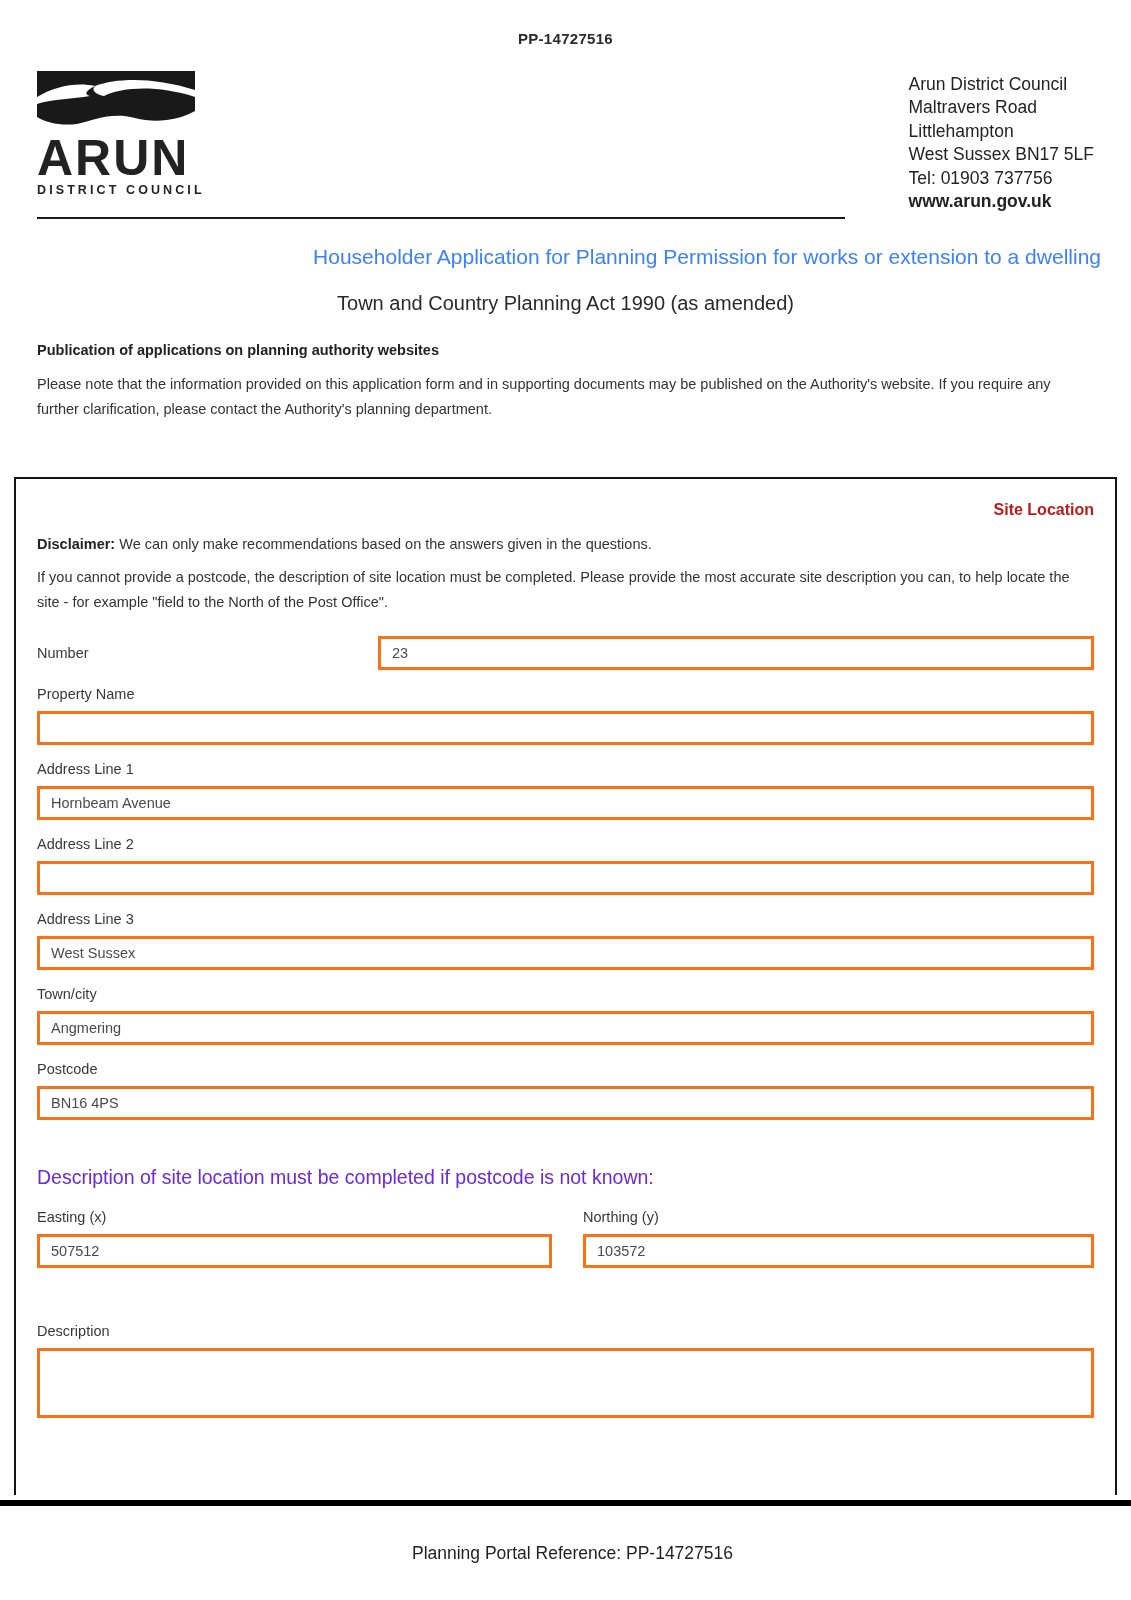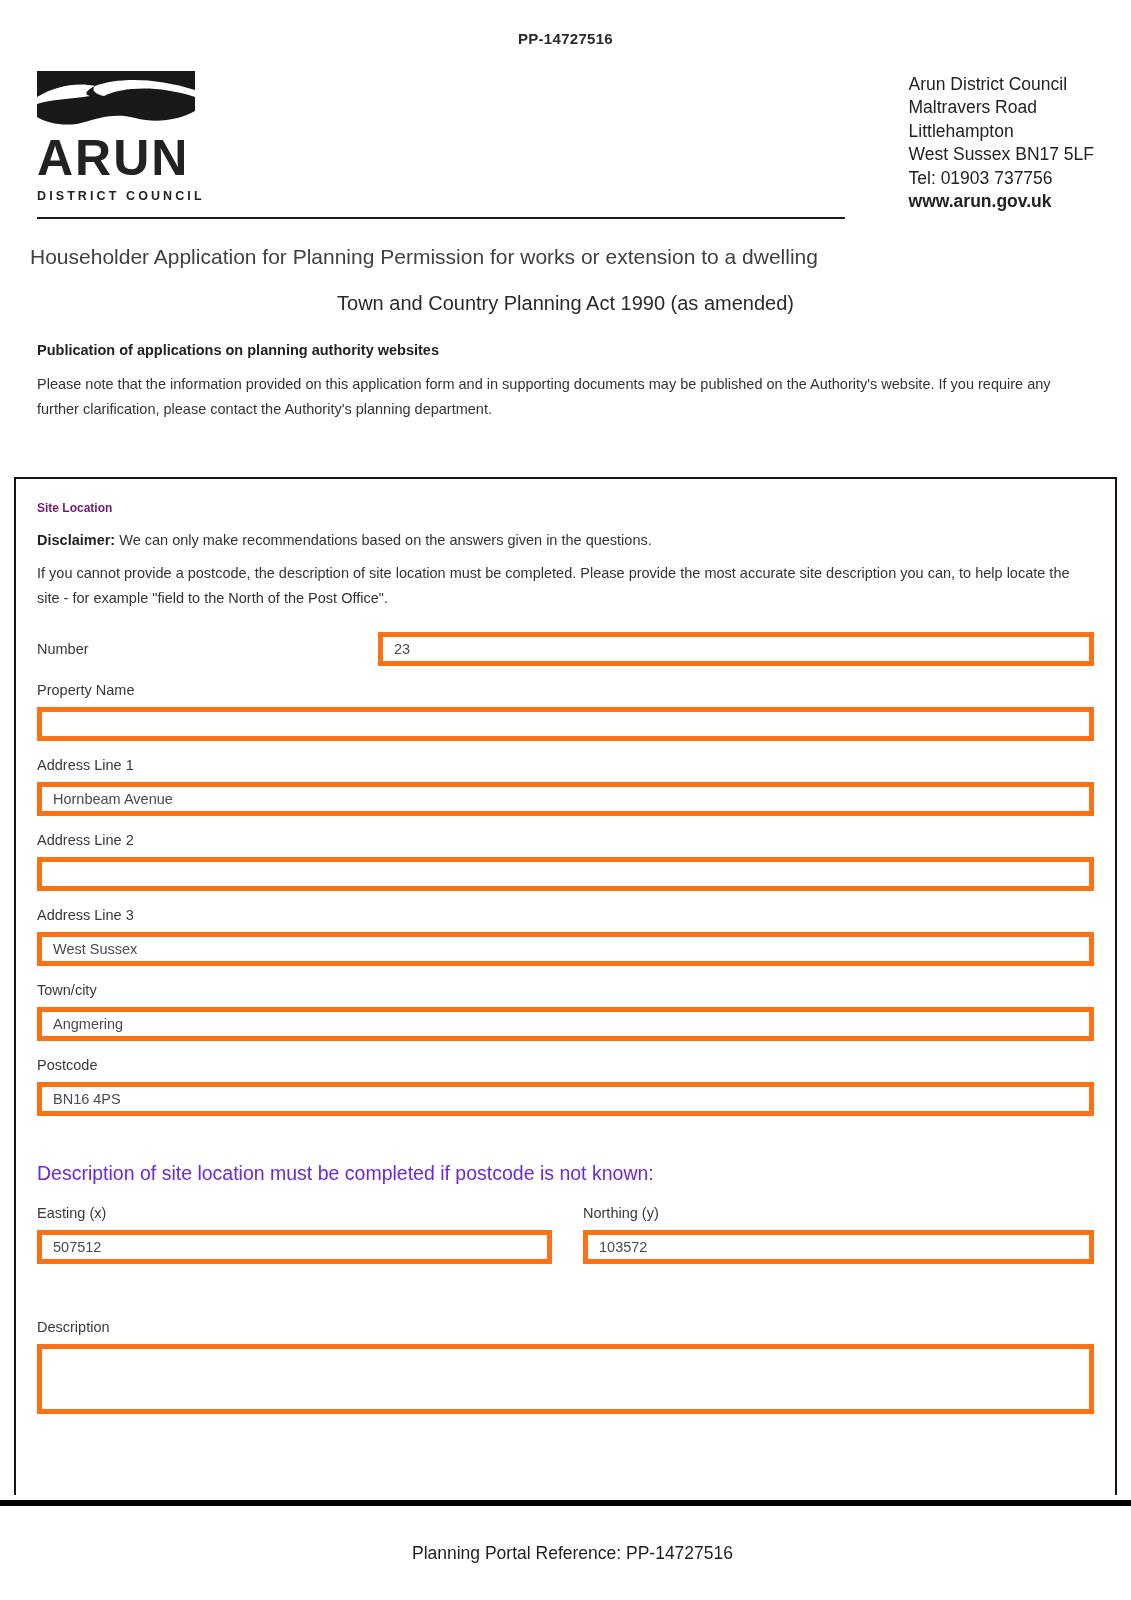--- a/index.html
+++ b/index.html
@@ -14,49 +14,49 @@
   }
   .header { display:flex; justify-content:space-between; margin:24px 37px 0 37px; }
   .logo-col { width:170px; }
   .logo-emblem { display:block; width:158px; height:55px; }
   .logo-name {
     font-size:50px; font-weight:bold; letter-spacing:2px; line-height:1;
     color:#222; margin-top:7px;
   }
   .logo-sub {
     font-size:12.5px; font-weight:bold; letter-spacing:3.1px;
-    color:#222; margin-top:6px; white-space:nowrap;
+    color:#222; white-space:nowrap;
   }
   .addr { font-size:17.5px; line-height:23.4px; color:#222; padding-top:2px; }
   .addr-web { font-weight:bold; }
   .header-rule { width:808px; margin:4px 0 0 37px; border-top:2.5px solid #1c1c1c; }
-  .title { margin:26px 30px 0; text-align:left; font-size:21px; font-weight:normal; color:#404040; }
+  .title { margin:26px 30px 0; text-align:right; font-size:21px; font-weight:normal; color:#3b82f6; }
   .act-title { margin-top:23px; text-align:center; font-size:20px; font-weight:normal; color:#2a2a2a; }
   .pub-heading { margin:27px 40px 0 37px; font-size:14.5px; font-weight:bold; color:#222; }
   .pub-note { margin:14px 42px 0 37px; font-size:14.5px; line-height:24.5px; color:#333; }
 
   .section-box {
     margin:56px 14px 0 14px; height:1018px; overflow:hidden;
     border:2px solid #141414; border-bottom:none; padding:0 21px;
   }
-  .section-heading { margin-top:22px; font-size:12px; font-weight:bold; color:#701a75; }
+  .section-heading { margin-top:22px; font-size:16px; font-weight:bold; color:#b91c1c;text-align:right; }
   .disclaimer { margin-top:17px; font-size:14.5px; color:#333; }
   .disclaimer b { color:#222; }
   .intro { margin-top:13px; font-size:14.5px; line-height:25px; color:#333; }
 
   .inline-field { display:flex; align-items:center; }
   .inline-field.first { margin-top:21px; }
   .inline-field + .inline-field { margin-top:19px; }
   .inline-field > label { width:341px; flex:none; font-size:14.5px; color:#383838; }
   .inline-field > input { flex:1; }
 
   .field { margin-top:16px; }
   .field > label, .coord-col > label { display:block; font-size:14.5px; color:#383838; margin-bottom:9px; }
   input[type="text"], textarea {
-    width:100%; height:34px; border:5px solid #f97316; background:#fff;
+    width:100%; height:34px; border:3px solid #f97316; background:#fff;
     font-family:"Liberation Sans", sans-serif; font-size:14.5px; color:#4a4a4a;
     padding:0 11px; border-radius:0; outline:none; display:block;
   }
   textarea { height:70px; padding-top:8px; resize:none; }
 
   .desc-heading { margin-top:46px; font-size:19.5px; font-weight:normal; color:#6d28d9; }
   .coords { display:flex; gap:31px; margin-top:20px; }
   .coord-col.easting { width:515px; flex:none; }
   .coord-col.northing { flex:1; }
   .field.description { margin-top:55px; }

